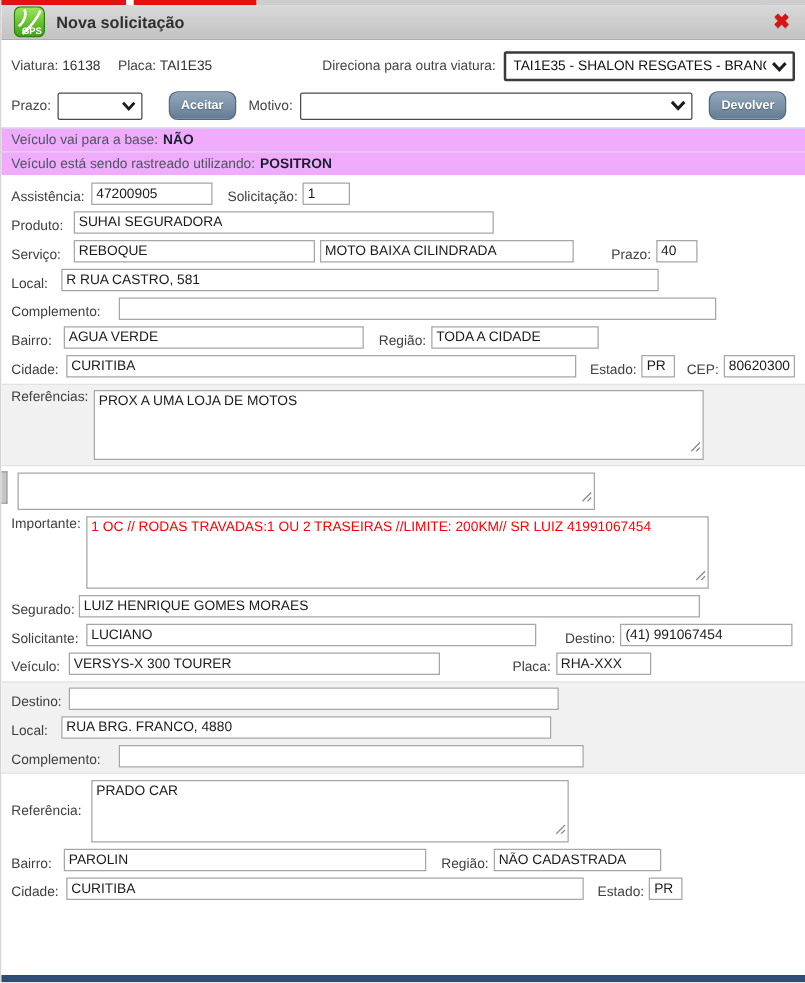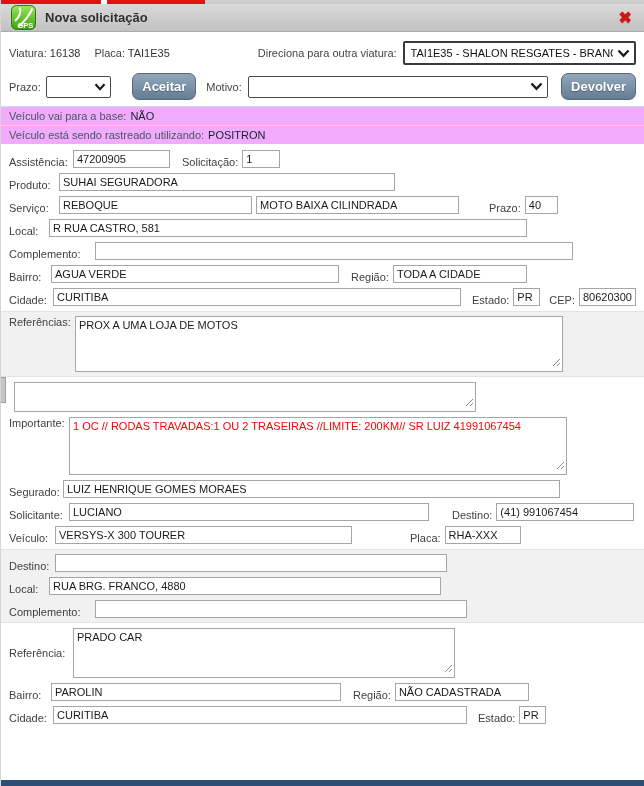--- a/index.html
+++ b/index.html
@@ -34,33 +34,33 @@
   .select { background:#fff; border:2px solid #3a3a3a; border-radius:2px; height:24px;
             display:flex; align-items:center; padding:0 4px 0 6px; cursor:pointer; overflow:hidden; }
   .select .val { flex:1; white-space:nowrap; overflow:hidden; color:#111; }
   .select .chev { flex:0 0 auto; margin-left:4px; display:flex; align-items:center; }
   .select.thin { border-width:1px; border-color:#4a4a4a; height:22px; }
 
   .sel-direciona { width:280px; margin-left:6px; }
   .sel-prazo     { width:68px;  margin-left:5px; }
   .sel-motivo    { width:314px; margin-left:6px; }
 
-  .btn { border:1px solid #55687c; border-radius:7px; color:#fff; font-weight:bold; font-size:13px;
+  .btn { border:1px solid #55687c; border-radius:7px; color:#fff; font-weight:bold; font-size:10px;
          background:linear-gradient(#93a7ba,#647d94); padding:5px 9px; cursor:pointer;
          text-shadow:0 1px 1px rgba(0,0,0,.35); font-family:"Liberation Sans",sans-serif; }
   .btn-aceitar { margin-left:21px; }
   .btn-motivo-lbl { margin-left:10px; }
   .btn-devolver { margin-left:13px; }
   .hlabel { color:#444; white-space:nowrap; }
 
   
   .info-bar { background:#f0abfc; border-top:1px solid #d2dce8; height:19px;
               display:flex; align-items:center; padding:0 8px; color:#4c5560; }
   .info-bar:last-of-type { border-bottom:1px solid #d2dce8; }
-  .info-bar b { color:#16202b; margin-left:4px; font-weight:normal; }
+  .info-bar b { color:#16202b; margin-left:4px; font-weight:bold; }
 
   
   .form { padding:6px 8px 0 8px; }
   .frow { display:flex; align-items:flex-end; margin-bottom:5px; white-space:nowrap; }
   .frow.top { align-items:flex-start; }
   .lbl { color:#3f3f3f; padding-right:4px; flex:0 0 auto; }
   input.fld, .ta {
     border:1px solid #a6a6a6; background:#fff; color:#1b1b1b;
     font-family:"Liberation Sans",sans-serif; font-size:11px;
     height:18px; padding:1px 3px; outline:none;
@@ -192,21 +192,21 @@
       <input class="fld" style="width: 478px;" value="R RUA CASTRO, 581">
     </div>
 
     <div class="frow">
       <span class="lbl lw86">Complemento:</span>
       <input class="fld" style="width: 478px;" value="">
     </div>
 
     <div class="frow">
       <span class="lbl lw42">Bairro:</span>
-      <input class="fld" style="width: 288px;" value="AGUA VERDE">
+      <input class="fld" style="width: 240px;" value="AGUA VERDE">
       <span class="lbl" style="margin-left:12px;">Região:</span>
       <input class="fld" style="width: 134px;" value="TODA A CIDADE">
     </div>
 
     <div class="frow">
       <span class="lbl lw44">Cidade:</span>
       <input class="fld" style="width: 414px;" value="CURITIBA">
       <span class="lbl" style="margin-left:11px;">Estado:</span>
       <input class="fld" style="width: 27px;" value="PR">
       <span class="lbl" style="margin-left:9px;">CEP:</span>

